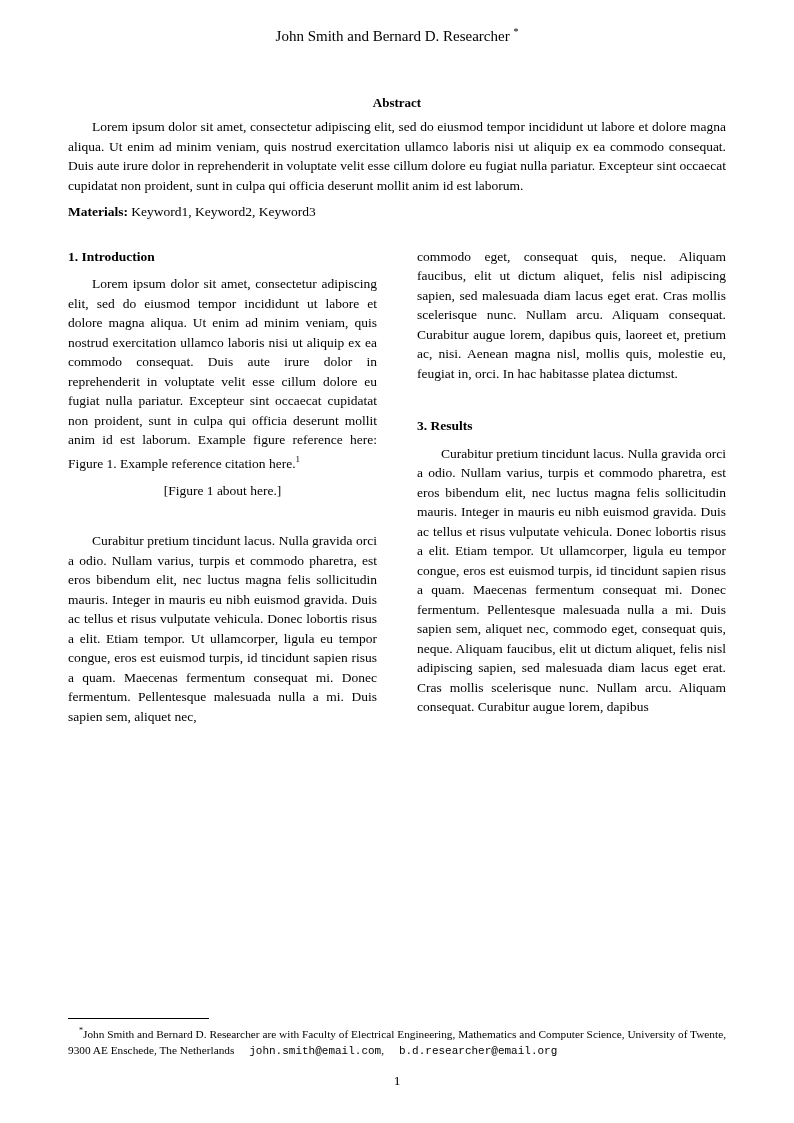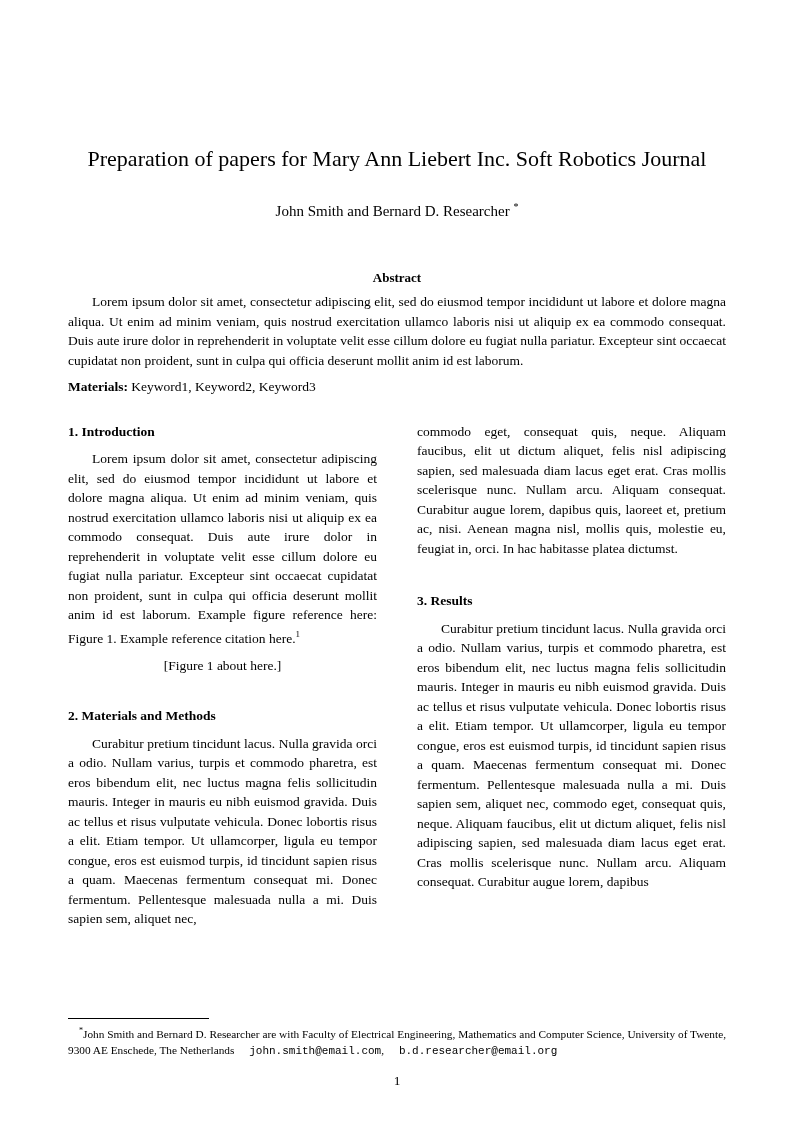--- a/index.html
+++ b/index.html
@@ -110,37 +110,35 @@
     font-size: 13.5px;
     padding: 14px 0 34px 0;
   }
 </style>
 </head>
 <body>
 
 <div class="page">
   <div class="content">
 
-    <h1 class="paper-title">Preparation of papers for Mary Ann Liebert Inc. Soft Robotics Journal</h1>
 
     <div class="authors-line"><span>John Smith and Bernard D. Researcher</span> <sup>*</sup></div>
 
     <div class="abstract-heading">Abstract</div>
 
     <p class="abstract-text">Lorem ipsum dolor sit amet, consectetur adipiscing elit, sed do eiusmod tempor incididunt ut labore et dolore magna aliqua. Ut enim ad minim veniam, quis nostrud exercitation ullamco laboris nisi ut aliquip ex ea commodo consequat. Duis aute irure dolor in reprehenderit in voluptate velit esse cillum dolore eu fugiat nulla pariatur. Excepteur sint occaecat cupidatat non proident, sunt in culpa qui officia deserunt mollit anim id est laborum.</p>
 
     <p class="keywords-line"><span class="kw-label">Materials:</span> <span>Keyword1, Keyword2, Keyword3</span></p>
 
     <div class="columns">
 
       <div class="col">
         <div class="section-heading">1. Introduction</div>
         <p class="para"><span>Lorem ipsum dolor sit amet, consectetur adipiscing elit, sed do eiusmod tempor incididunt ut labore et dolore magna aliqua. Ut enim ad minim veniam, quis nostrud exercitation ullamco laboris nisi ut aliquip ex ea commodo consequat. Duis aute irure dolor in reprehenderit in voluptate velit esse cillum dolore eu fugiat nulla pariatur. Excepteur sint occaecat cupidatat non proident, sunt in culpa qui officia deserunt mollit anim id est laborum. Example figure reference here: Figure 1. Example reference citation here.</span><sup>1</sup></p>
         <p class="figure-placeholder">[Figure 1 about here.]</p>
-        <div class="section-heading heading-materials">2. Materials and Methods</div>
         <p class="para">Curabitur pretium tincidunt lacus. Nulla gravida orci a odio. Nullam varius, turpis et commodo pharetra, est eros bibendum elit, nec luctus magna felis sollicitudin mauris. Integer in mauris eu nibh euismod gravida. Duis ac tellus et risus vulputate vehicula. Donec lobortis risus a elit. Etiam tempor. Ut ullamcorper, ligula eu tempor congue, eros est euismod turpis, id tincidunt sapien risus a quam. Maecenas fermentum consequat mi. Donec fermentum. Pellentesque malesuada nulla a mi. Duis sapien sem, aliquet nec,</p>
       </div>
 
       <div class="col">
         <p class="para-cont">commodo eget, consequat quis, neque. Aliquam faucibus, elit ut dictum aliquet, felis nisl adipiscing sapien, sed malesuada diam lacus eget erat. Cras mollis scelerisque nunc. Nullam arcu. Aliquam consequat. Curabitur augue lorem, dapibus quis, laoreet et, pretium ac, nisi. Aenean magna nisl, mollis quis, molestie eu, feugiat in, orci. In hac habitasse platea dictumst.</p>
         <div class="section-heading heading-results">3. Results</div>
         <p class="para">Curabitur pretium tincidunt lacus. Nulla gravida orci a odio. Nullam varius, turpis et commodo pharetra, est eros bibendum elit, nec luctus magna felis sollicitudin mauris. Integer in mauris eu nibh euismod gravida. Duis ac tellus et risus vulputate vehicula. Donec lobortis risus a elit. Etiam tempor. Ut ullamcorper, ligula eu tempor congue, eros est euismod turpis, id tincidunt sapien risus a quam. Maecenas fermentum consequat mi. Donec fermentum. Pellentesque malesuada nulla a mi. Duis sapien sem, aliquet nec, commodo eget, consequat quis, neque. Aliquam faucibus, elit ut dictum aliquet, felis nisl adipiscing sapien, sed malesuada diam lacus eget erat. Cras mollis scelerisque nunc. Nullam arcu. Aliquam consequat. Curabitur augue lorem, dapibus</p>
       </div>
 
     </div>

